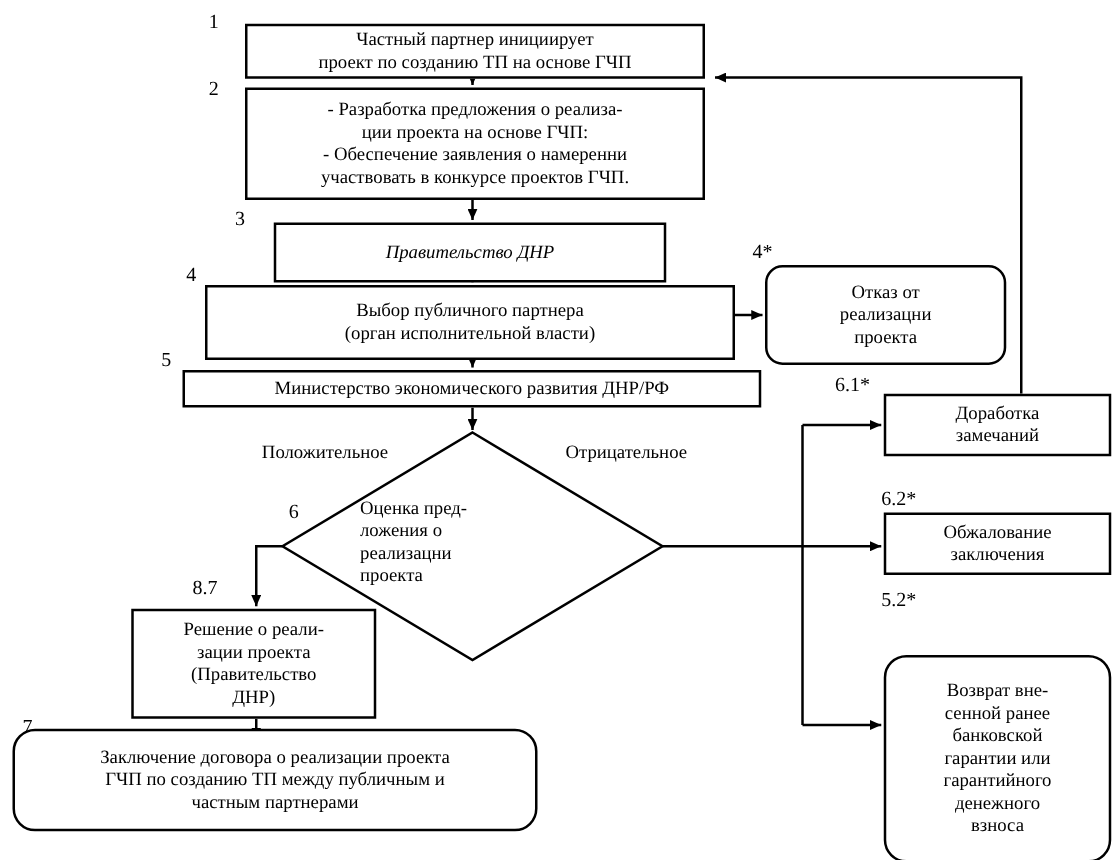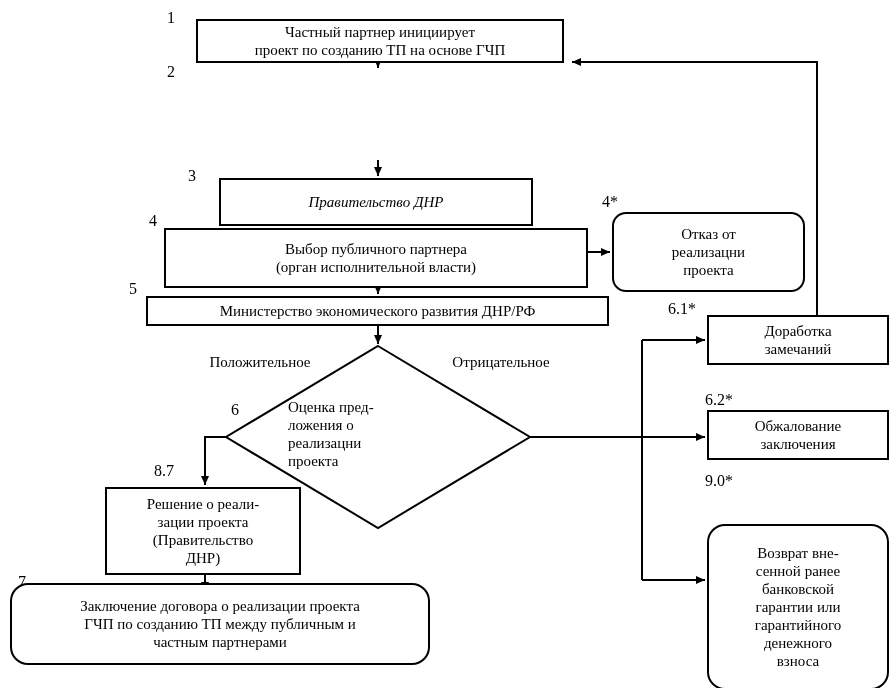--- a/index.html
+++ b/index.html
@@ -73,20 +73,24 @@
       <path d="M530,437 L705,437" marker-end="url(#ah)"></path>
       <line x1="642" y1="340" x2="642" y2="580"></line>
       <line x1="642" y1="340" x2="705" y2="340" marker-end="url(#ah)"></line>
       <line x1="642" y1="580" x2="705" y2="580" marker-end="url(#ah)"></line>
       <path d="M817,315 L817,62 L572,62" marker-end="url(#ah)"></path>
     </g>
   </svg>
 
   <div class="node" style="left:196px; top:8px;   width:368px; height:44px;margin-top:11px;">Частный партнер инициирует
 проект по созданию ТП на основе ГЧП</div>
+  <div class="node" style="left:196px; top:70px;  width:368px; height:90px;">- Разработка предложения о реализа-
+ции проекта на основе ГЧП:
+- Обеспечение заявления о намеренни
+участвовать в конкурсе проектов ГЧП.</div>
   <div class="node" style="left:219px; top:178px; width:314px; height:48px;font-style:italic;">Правительство ДНР</div>
   <div class="node" style="left:164px; top:228px; width:424px; height:60px;">Выбор публичного партнера
 (орган исполнительной власти)</div>
   <div class="node rounded-14" style="left:612px; top:212px; width:193px; height:80px;">Отказ от
 реализацни
 проекта</div>
   <div class="node" style="left:146px; top:296px; width:463px; height:30px;">Министерство экономического развития ДНР/РФ</div>
   <div class="node" style="left:105px; top:487px; width:196px; height:88px;">Решение о реали-
 зации проекта
 (Правительство
@@ -114,19 +118,19 @@
   <div class="num" style="left:167px; top:10px;">1</div>
   <div class="num" style="left:167px; top:64px;">2</div>
   <div class="num" style="left:188px; top:168px;">3</div>
   <div class="num" style="left:149px; top:213px;">4</div>
   <div class="num" style="left:602px; top:194px;">4*</div>
   <div class="num" style="left:129px; top:281px;">5</div>
   <div class="num" style="left:231px; top:402px;">6</div>
   <div class="num" style="left:154px; top:463px;">8.7</div>
   <div class="num" style="left:668px; top:301px;">6.1*</div>
   <div class="num" style="left:705px; top:392px;">6.2*</div>
-  <div class="num" style="left:705px; top:473px;">9.0*</div>
+  <div class="num" style="left:705px; top:473px;">5.2*</div>
   <div class="num" style="left:18px;  top:574px;">7</div>
 
   <div class="branch-label" style="left:185px; top:355px; width:150px;">Положительное</div>
   <div class="branch-label" style="left:426px; top:355px; width:150px;">Отрицательное</div>
 
 </div>
 
 </body></html>

